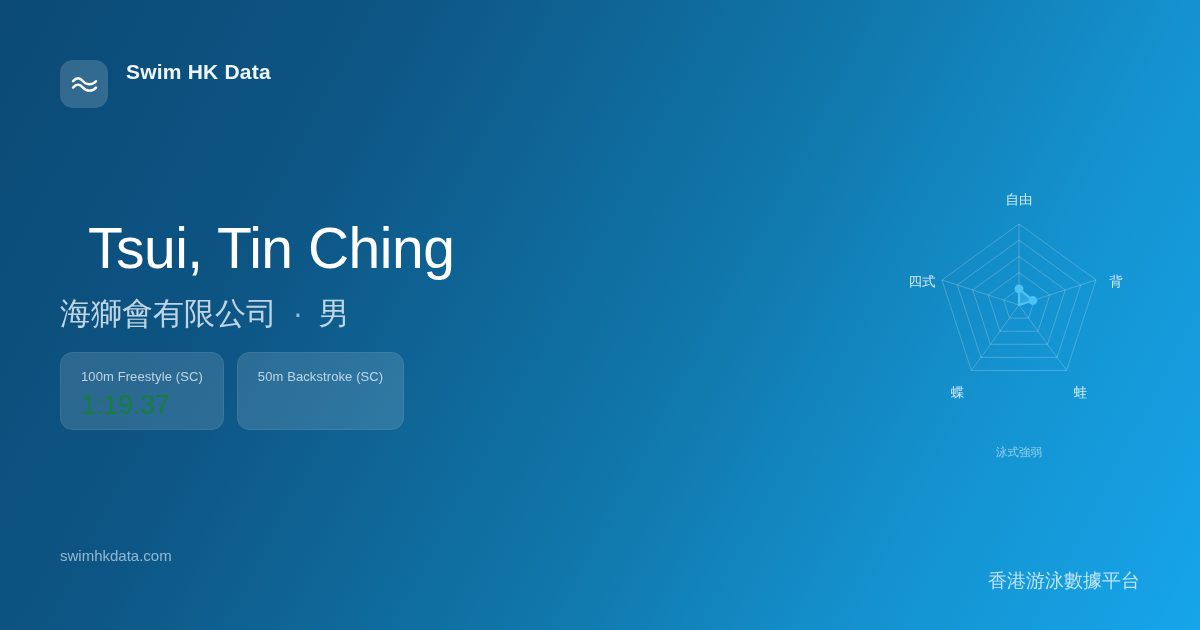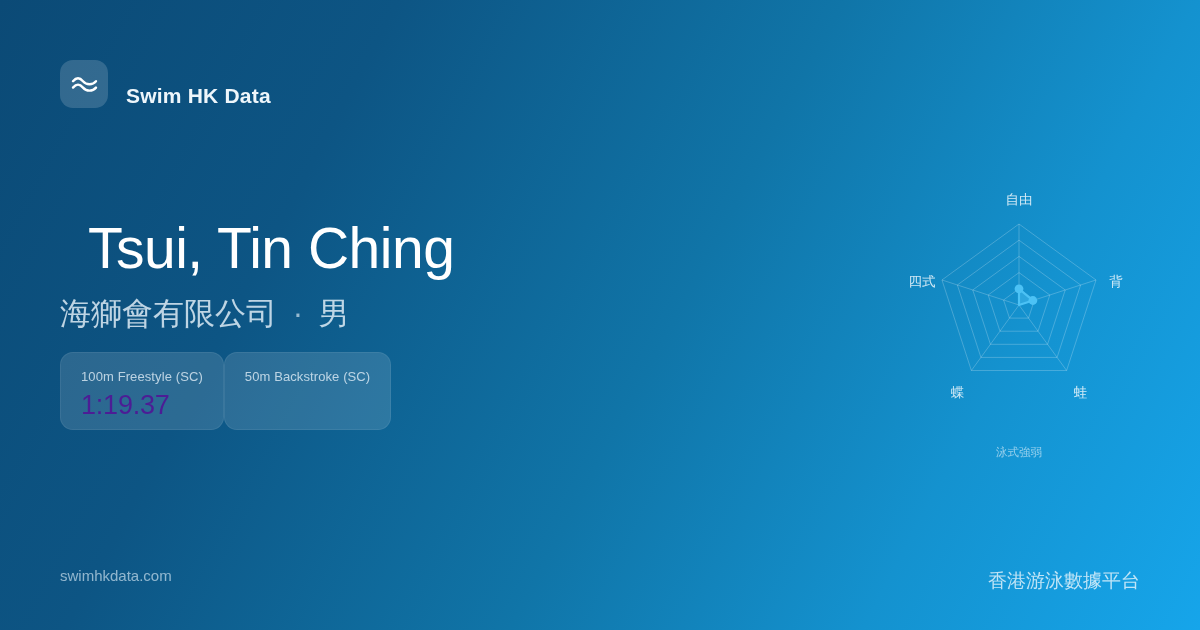--- a/index.html
+++ b/index.html
@@ -7,21 +7,21 @@
   body {
     font-family: "Liberation Sans", sans-serif;
     background: linear-gradient(118deg, #0b4a76 0%, #0d5584 26%, #1075a8 55%, #1492cf 78%, #16a5ea 100%);
     color:#fff;
     position:relative;
     overflow:hidden;
   }
   .canvas { position:absolute; inset:0; }
 
   
-  .brand { position:absolute; left:60px; top:60px; display:flex; align-items:flex-end; gap:18px; }
+  .brand { position:absolute; left:60px; top:60px; display:flex; align-items:flex-start; gap:18px; }
   .brand-mark {
     width:48px; height:48px; border-radius:13px;
     background:rgba(255,255,255,0.16);
     display:flex; align-items:center; justify-content:center;
   }
   .brand-mark svg { display:block; }
   .brand-name { font-size:21px; font-weight:600; letter-spacing:0.2px; color:#eef6fb; }
 
   
   .hero { position:absolute; left:60px; top:218px; }
@@ -29,54 +29,54 @@
     font-size:57px; font-weight:400; line-height:1.08;
     letter-spacing:-0.5px; color:#ffffff; white-space:nowrap;margin-left:28px;
   }
   .athlete-meta {
     margin-top:13px; font-size:31px; font-weight:400;
     color:rgba(235,245,252,0.80); white-space:nowrap;
   }
   .athlete-meta .dot { padding:0 7px; color:rgba(235,245,252,0.62); }
 
   
-  .stats { position:absolute; left:60px; top:352px; display:flex; }
+  .stats { position:absolute; left:60px; top:352px; display:flex; gap:13px; }
   .stat-card {
     border-radius:13px;
     background:rgba(255,255,255,0.13);
     border:1px solid rgba(255,255,255,0.07);
     padding:16px 20px 18px 20px;
     min-width:150px;
     height:78px;
   }
   .stat-label {
     font-size:13px; color:rgba(232,243,251,0.76);
     white-space:nowrap; letter-spacing:0.1px;
   }
   .stat-value {
     margin-top:6px; font-size:27px; font-weight:400;
-    color:#4c1d95; letter-spacing:-0.2px; white-space:nowrap;
+    color:#15803d; letter-spacing:-0.2px; white-space:nowrap;
   }
 
   
   .radar-wrap { position:absolute; left:869px; top:170px; width:300px; height:300px; }
   .radar-wrap svg { display:block; overflow:visible; }
   .radar-axis-label {
     fill:rgba(236,246,252,0.88); font-size:13.5px;
     font-family:"DejaVu Sans", sans-serif;
   }
   .radar-caption {
     fill:rgba(230,244,252,0.62); font-size:11.5px;
     font-family:"DejaVu Sans", sans-serif;
   }
 
   
   .footer-left {
     position:absolute; left:60px; top:547px;
-    font-size:15px; color:rgba(226,240,250,0.62);margin-top:20px;
+    font-size:15px; color:rgba(226,240,250,0.62);
   }
   .footer-right {
     position:absolute; right:60px; top:568px;
     font-size:19px; color:rgba(234,246,253,0.80);
     font-family:"DejaVu Sans", sans-serif;
     margin-left:12px;
   }
 </style>
 </head>
 <body>

